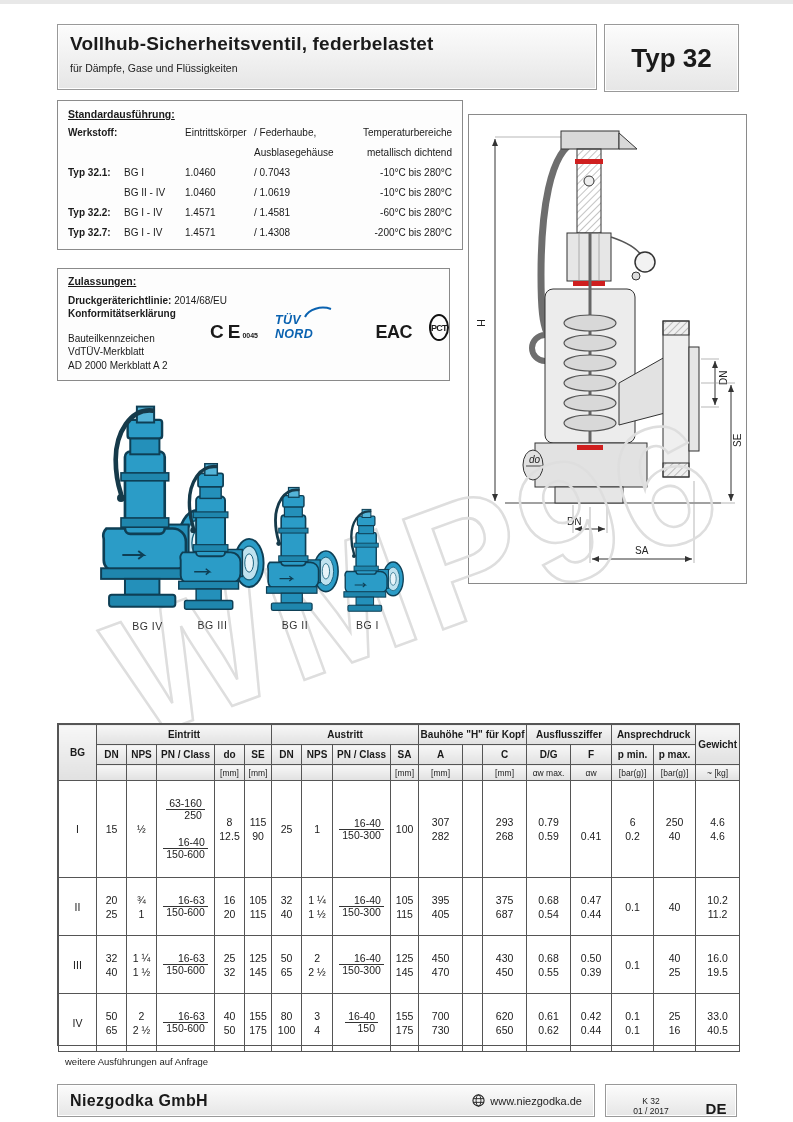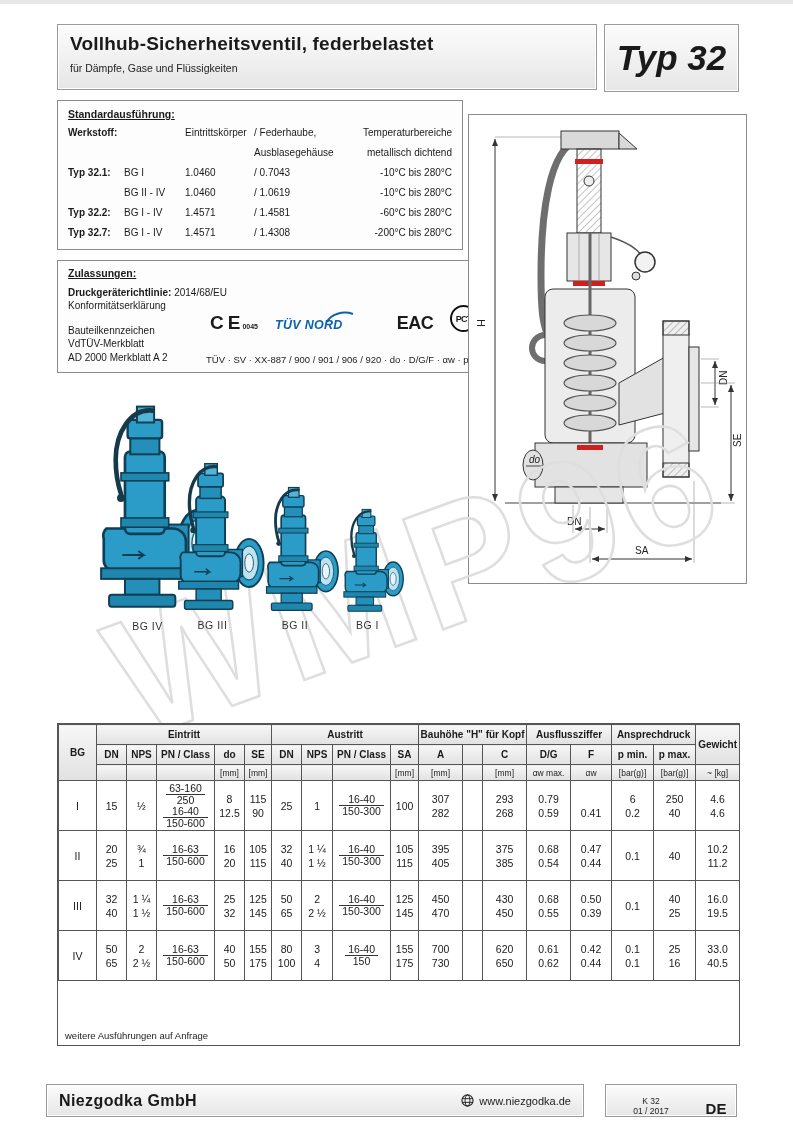--- a/index.html
+++ b/index.html
@@ -8,34 +8,34 @@
   .abs{position:absolute;}
   .panel{background:linear-gradient(180deg,#fcfcfc,#e6e6e6);border:1px solid #999;
          box-shadow:inset 0 0 0 1px #fff;}
   .wbox{background:#fdfdfd;border:1px solid #8a8a8a;}
 
   
   .hdr-left{left:57px;top:20px;width:540px;height:66px;padding:8px 12px;box-sizing:border-box;}
   .hdr-title{font-size:19px;font-weight:bold;letter-spacing:.2px;}
   .hdr-sub{font-size:10.5px;margin-top:7px;color:#222;}
   .hdr-right{left:604px;top:20px;width:133px;height:66px;display:flex;align-items:center;justify-content:center;}
-  .hdr-type{font-size:35px;font-weight:bold;font-style:italic;}
+  .hdr-type{font-size:26px;font-weight:bold;}
 
   
   .std-box{left:57px;top:96px;width:406px;height:150px;padding:7px 10px;box-sizing:border-box;font-size:10px;}
   .sec-head{font-weight:bold;font-size:10.5px;text-decoration:underline;margin-bottom:6px;}
   .std-grid{display:grid;grid-template-columns:110px 62px 98px 1fr;column-gap:4px;row-gap:1px;line-height:13px;gap:7px;}
   .std-grid .b{font-weight:bold;}
   .std-grid .r{text-align:right;}
   .typlbl{display:inline-block;width:56px;font-weight:bold;}
   .ansch{display:grid;grid-template-columns:1fr auto;margin-top:7px;line-height:13px;}
   .ansch .r{text-align:right;}
 
   
-  .zul-box{left:57px;top:256px;width:438px;height:113px;box-sizing:border-box;font-size:10px;}
+  .zul-box{left:57px;top:264px;width:393px;height:113px;box-sizing:border-box;font-size:10px;}
   .zul-box .sec-head{position:absolute;left:10px;top:6px;}
   .zl{position:absolute;left:10px;line-height:13px;}
   .zl .b{font-weight:bold;}
   .logos{position:absolute;left:152px;top:44px;display:flex;align-items:flex-end;gap:17px;}
   .ce{font-size:19px;font-weight:bold;letter-spacing:4px;line-height:18px;}
   .ce-num{font-size:7px;font-weight:bold;margin-left:-2px;}
   .tuv-wrap{position:relative;padding-right:10px;}
   .tuv{color:#0a62b0;font-style:italic;font-weight:bold;font-size:12.5px;letter-spacing:.3px;}
   .tuv-arc{position:absolute;right:-2px;top:-9px;}
   .eac{font-weight:bold;font-size:18px;letter-spacing:-.5px;line-height:17px;margin-left:27px;}
@@ -57,27 +57,27 @@
   
   .spec-box{left:57px;top:719px;width:683px;height:323px;border:1.5px solid #555;background:#fff;
             box-sizing:border-box;display:flex;flex-direction:column;z-index:3;}
   table.spec{border-collapse:collapse;table-layout:fixed;width:100%;}
   .spec th,.spec td{border:1px solid #555;padding:1px 1px;text-align:center;vertical-align:middle;overflow:hidden;}
   .spec thead th{background:linear-gradient(#f7f7f7,#e1e1e1);font-weight:bold;font-size:10px;height:17px;}
   .spec thead tr.units th{font-weight:normal;font-size:8.5px;height:13px;color:#222;}
   .spec tbody td{font-size:10.5px;}
   .spec tbody tr{height:50px;}
   .cl{line-height:14px;}
-  .frac{display:block;line-height:11px;margin:0 auto;width:max-content;}
+  .frac{display:block;line-height:11px;margin:16px auto;width:max-content;text-align:right;}
   .frac .num{display:block;border-bottom:1px solid #333;padding:0 3px;}
   .frac .den{display:block;padding:0 3px;}
   .spec-note{margin-top:auto;font-size:9.5px;padding:4px 7px;color:#222;}
 
   
-  .ftr-left{left:46px;top:1080px;width:538px;height:33px;display:flex;align-items:center;
+  .ftr-left{left:57px;top:1080px;width:538px;height:33px;display:flex;align-items:center;
             justify-content:space-between;padding:0 12px;box-sizing:border-box;}
   .ftr-company{font-weight:bold;font-size:16px;letter-spacing:.4px;}
   .ftr-site{display:flex;align-items:center;gap:5px;font-size:11px;color:#222;cursor:pointer;}
   .ftr-right{left:605px;top:1080px;width:132px;height:33px;display:flex;align-items:stretch;box-sizing:border-box;}
   .ftr-ref{flex:1;display:flex;flex-direction:column;align-items:center;justify-content:flex-end;
            font-size:8.5px;line-height:10px;color:#222;}
   .ftr-de{width:40px;display:flex;align-items:center;justify-content:center;font-weight:bold;font-size:15px;margin-top:16px;}
 
   svg text{font-family:"Liberation Sans",sans-serif;}
 </style>
@@ -127,36 +127,35 @@
       <div class="r">-200°C bis 280°C</div>
     </div>
   </div>
 
   <div class="abs wbox zul-box">
     <div class="sec-head">Zulassungen:</div>
     <div class="zl" style="top:25px;">
       <span class="b">Druckgeräterichtlinie:</span>
       <span>2014/68/EU</span>
     </div>
-    <div class="zl" style="top:38px;">Konformitätserklärung</div>
+    <div class="zl" style="top:38px;font-weight:bold;">Konformitätserklärung</div>
     <div class="logos">
       <span><span class="ce">CE</span><span class="ce-num">0045</span></span>
       <span class="tuv-wrap">
         <svg class="tuv-arc" width="30" height="14">
             <path d="M2 13 A 19 14 0 0 1 28 5" stroke="#0a62b0" fill="none" stroke-width="2"></path>
           </svg>
         <span class="tuv">TÜV NORD</span>
       </span>
       <span class="eac">EAC</span>
       <span class="gost">РСТ</span>
     </div>
     <div class="zl b" style="top:63px;">Bauteilkennzeichen</div>
     <div class="zl" style="top:76px;">VdTÜV-Merkblatt</div>
     <div class="zl" style="top:90px;">AD 2000 Merkblatt A 2</div>
-    <div class="tuv-line">TÜV · SV · XX-887 / 900 / 901 / 906 / 920 · do · D/G/F · αw · p</div>
   </div>
 
   <div class="abs draw-box">
     <svg width="277" height="468" viewBox="0 0 277 468">
       <defs>
         <pattern id="hatchL" width="5" height="5" patternUnits="userSpaceOnUse" patternTransform="rotate(45)">
           <line x1="0" y1="0" x2="0" y2="5" stroke="#8a8a8a" stroke-width="1"></line>
         </pattern>
         <marker id="arr" markerWidth="8" markerHeight="8" refX="7" refY="3" orient="auto">
           <path d="M0,0 L7,3 L0,6 Z" fill="#333"></path>
@@ -483,21 +482,21 @@
               <div class="cl">105</div>
               <div class="cl">115</div>
             </td>
             <td>
               <div class="cl">395</div>
               <div class="cl">405</div>
             </td>
             <td></td>
             <td>
               <div class="cl">375</div>
-              <div class="cl">385</div>
+              <div class="cl">687</div>
             </td>
             <td>
               <div class="cl">0.68</div>
               <div class="cl">0.54</div>
             </td>
             <td>
               <div class="cl">0.47</div>
               <div class="cl">0.44</div>
             </td>
             <td>

